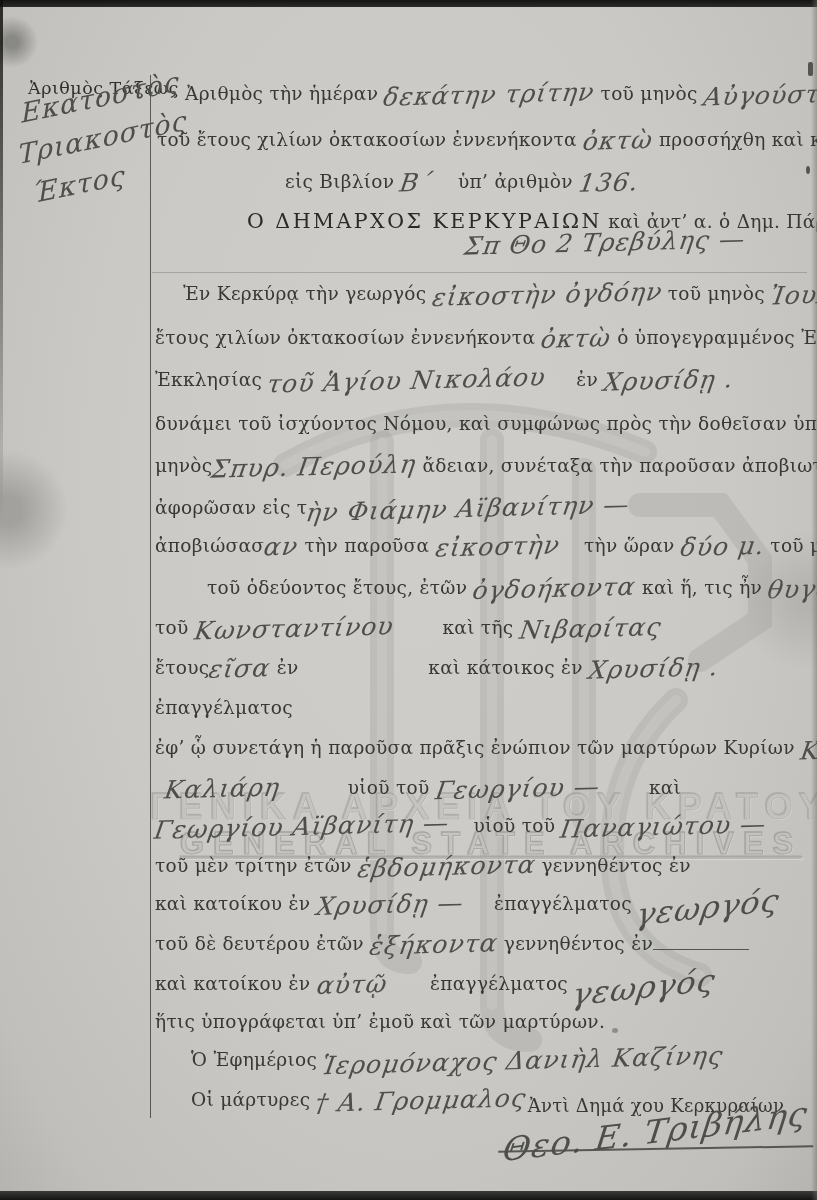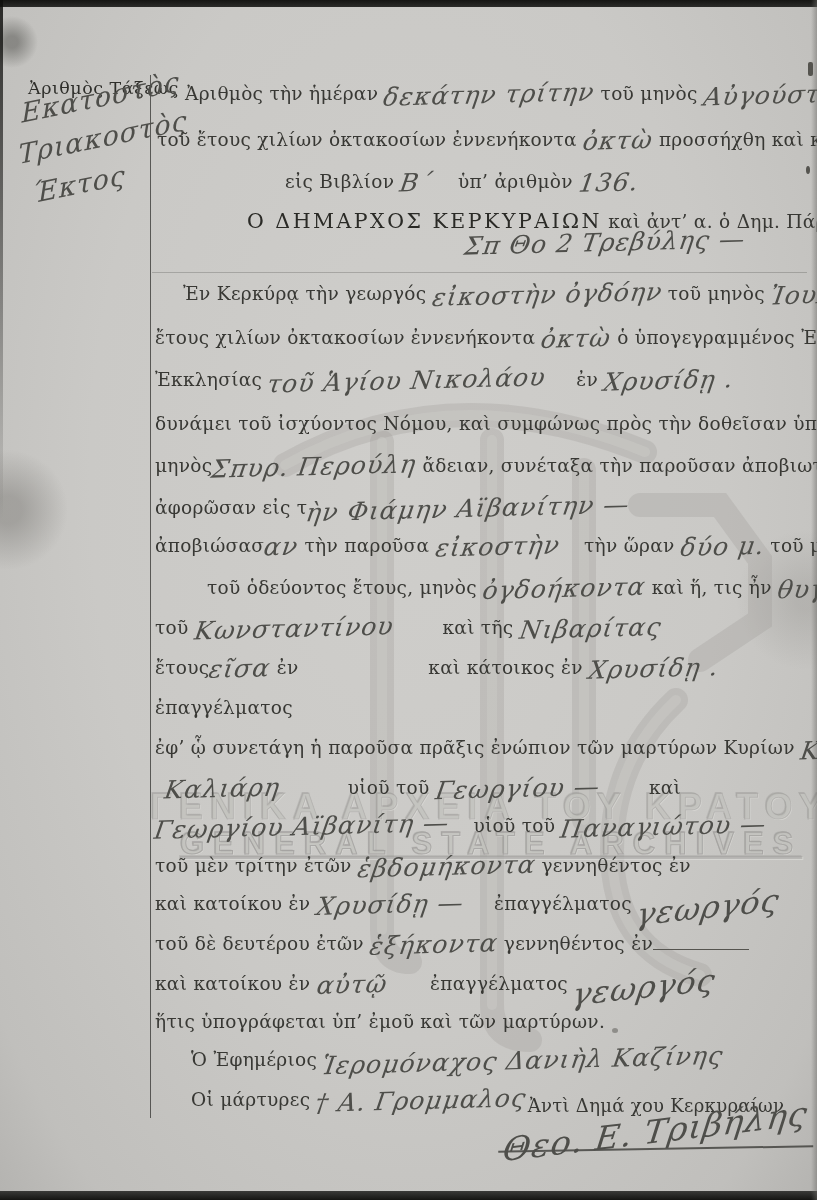--- a/index.html
+++ b/index.html
@@ -135,21 +135,21 @@
     </div>
 
   <div class="bodyblk">
       <div class="ln"><span class="p">Ἐν Κερκύρᾳ τὴν γεωργός </span><span class="h">εἰκοστὴν ὀγδόην</span><span class="p"> τοῦ μηνὸς </span><span class="h">Ἰουλίου</span></div>
       <div class="ln"><span class="p">ἔτους χιλίων ὀκτακοσίων ἐννενήκοντα </span><span class="h">ὀκτὼ</span><span class="p">  ὁ ὑπογεγραμμένος Ἐφημέριος τῆς</span></div>
       <div class="ln"><span class="p">Ἐκκλησίας </span><span class="h">τοῦ Ἁγίου Νικολάου</span><span class="p">&nbsp;&nbsp;&nbsp;&nbsp; ἐν </span><span class="h">Χρυσίδῃ .</span></div>
       <div class="ln"><span class="p">δυνάμει τοῦ ἰσχύοντος Νόμου, καὶ συμφώνως πρὸς τὴν δοθεῖσαν ὑπὸ τοῦ Κυρίου Δη-</span></div>
       <div class="ln"><span class="p">μηνὸς</span><span class="h">Σπυρ. Περούλη</span><span class="p"> ἄδειαν, συνέταξα τὴν παροῦσαν ἀποβιωτήριον </span></div>
       <div class="ln"><span class="p">ἀφορῶσαν εἰς τ</span><span class="h">ὴν Φιάμην  Αϊβανίτην —</span></div>
       <div class="ln"><span class="p">ἀποβιώσασ</span><span class="h">αν</span><span class="p"> τὴν παροῦσα </span><span class="h">εἰκοστὴν</span><span class="p">&nbsp;&nbsp;&nbsp; τὴν ὥραν </span><span class="h">δύο μ.</span><span class="p"> τοῦ μηνὸς </span></div>
-      <div class="ln"><span class="p">τοῦ ὁδεύοντος ἔτους, μηνὸς </span><span class="h">ὀγδοήκοντα</span><span class="p">  καὶ ἥ, τις ἦν </span><span class="h">θυγάτηρ</span></div>
+      <div class="ln"><span class="p">τοῦ ὁδεύοντος ἔτους, ἐτῶν </span><span class="h">ὀγδοήκοντα</span><span class="p">  καὶ ἥ, τις ἦν </span><span class="h">θυγάτηρ</span></div>
       <div class="ln"><span class="p">τοῦ </span><span class="h">Κωνσταντίνου</span><span class="p">&nbsp;&nbsp;&nbsp;&nbsp;&nbsp;&nbsp;&nbsp; καὶ τῆς </span><span class="h">Νιβαρίτας</span></div>
       <div class="ln"><span class="p">ἔτους</span><span class="h">εῖσα</span><span class="p"> ἐν&nbsp;&nbsp;&nbsp;&nbsp;&nbsp;&nbsp;&nbsp;&nbsp;&nbsp;&nbsp;&nbsp;&nbsp;&nbsp;&nbsp;&nbsp;&nbsp;&nbsp;&nbsp;&nbsp;&nbsp; καὶ κάτοικος ἐν </span><span class="h">Χρυσίδῃ .</span></div>
       <div class="ln"><span class="p">ἐπαγγέλματος</span></div>
       <div class="ln"><span class="p">ἐφ’ ᾧ συνετάγη ἡ παροῦσα πρᾶξις ἐνώπιον τῶν μαρτύρων Κυρίων </span><span class="h">Κωνσταντίνου</span></div>
       <div class="ln"><span class="h">Καλιάρη</span><span class="p">&nbsp;&nbsp;&nbsp;&nbsp;&nbsp;&nbsp;&nbsp;&nbsp;&nbsp;&nbsp; υἱοῦ τοῦ </span><span class="h">Γεωργίου —</span><span class="p">&nbsp;&nbsp;&nbsp;&nbsp;&nbsp;&nbsp;&nbsp; καὶ</span></div>
       <div class="ln"><span class="h">Γεωργίου Αϊβανίτη —</span><span class="p">&nbsp;&nbsp;&nbsp; υἱοῦ τοῦ </span><span class="h">Παναγιώτου —</span></div>
       <div class="ln"><span class="p">τοῦ μὲν τρίτην ἐτῶν </span><span class="h">ἑβδομήκοντα</span><span class="p"> γεννηθέντος ἐν</span></div>
       <div class="ln"><span class="p">καὶ κατοίκου ἐν </span><span class="h">Χρυσίδῃ —</span><span class="p">&nbsp;&nbsp;&nbsp;&nbsp; ἐπαγγέλματος </span><span class="h hb">γεωργός</span></div>
       <div class="ln"><span class="p">τοῦ δὲ δευτέρου ἐτῶν </span><span class="h">ἑξήκοντα</span><span class="p"> γεννηθέντος ἐν</span><span class="r"></span></div>
       <div class="ln"><span class="p">καὶ κατοίκου ἐν </span><span class="h">αὐτῷ</span><span class="p">&nbsp;&nbsp;&nbsp;&nbsp;&nbsp;&nbsp; ἐπαγγέλματος </span><span class="h hb">γεωργός</span></div>

